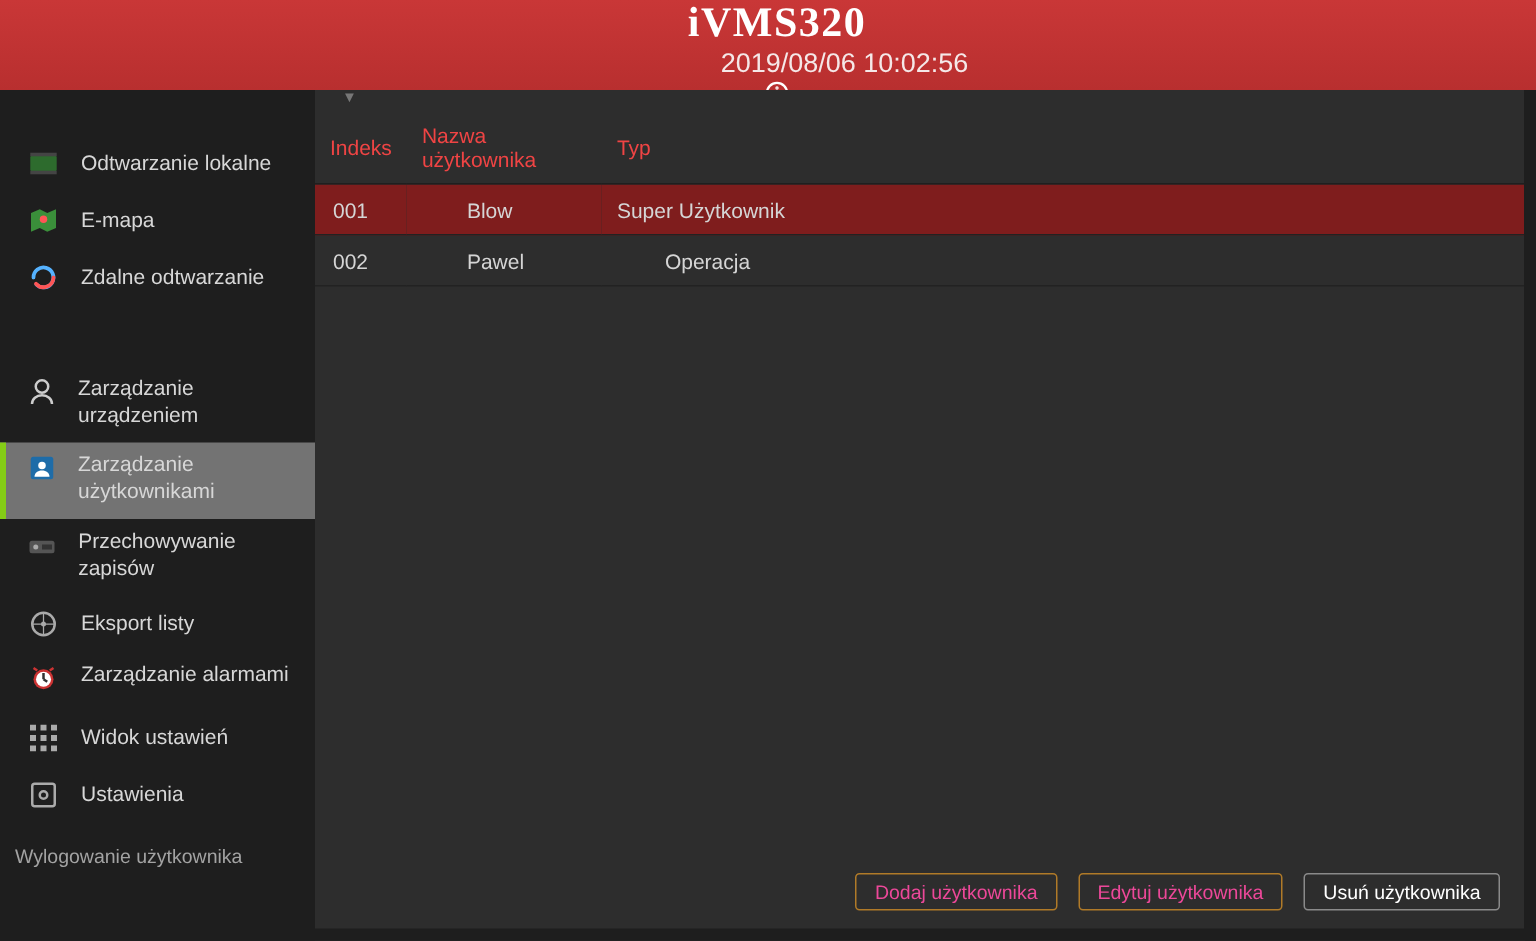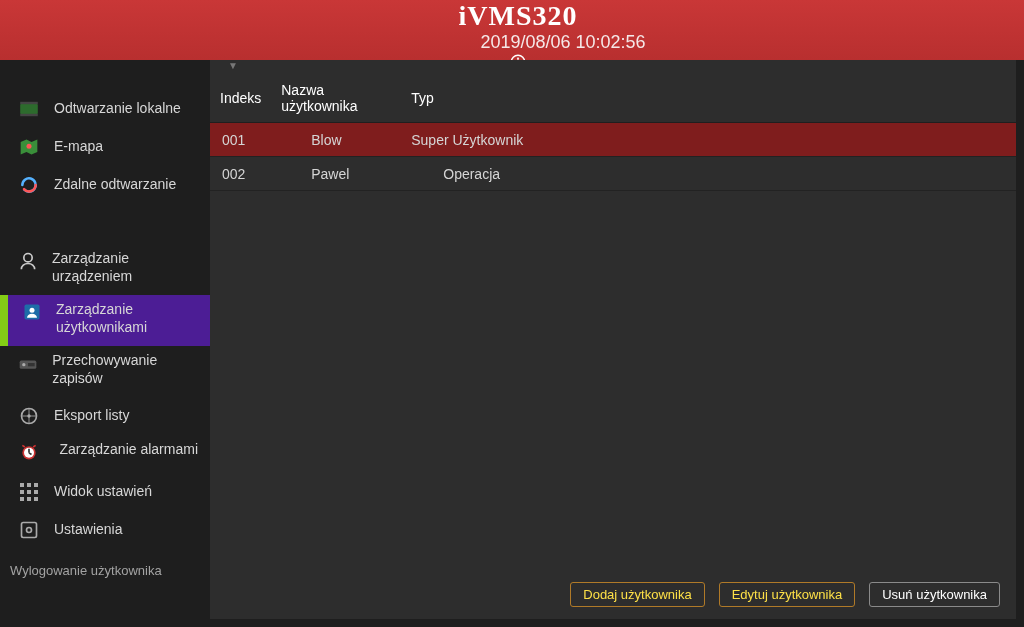--- a/index.html
+++ b/index.html
@@ -30,59 +30,59 @@
 .sidebar{
   width:210px; background:#1e1e1e; color:#d7d7d7;
   display:flex; flex-direction:column; padding-top:30px;
   font-size:14px;
 }
 .side-group-gap{ height:40px; }
 .side-item{
   display:flex; align-items:center; gap:14px;
   padding:8px 12px 8px 18px; cursor:pointer; min-height:38px;
 }
-.side-item.tall{ align-items:flex-start; padding-top:6px; padding-bottom:10px;justify-content:space-between;}
+.side-item.tall{ align-items:flex-start; padding-top:6px; padding-bottom:10px;}
 .side-item .icon{ width:22px; height:22px; display:flex; align-items:center; justify-content:center; }
 .side-item .label{ line-height:1.25; }
 .side-item.active{
-  background:#4c1d95; border-left:8px solid #84cc16; padding-left:14px;
+  background:#737373; border-left:4px solid #84cc16; padding-left:14px;
 }
 .side-logout{
   margin-top:6px; padding:8px 12px 8px 10px; color:#a3a3a3; font-size:13px;
 }
 
 .main{
   flex:1; background:#2d2d2d; display:flex; flex-direction:column;
   margin-right:8px; margin-bottom:8px;
 }
 .table-wrap{ flex:1; overflow:auto; }
 .small-arrow{ height:14px; color:#777; padding-left:18px; font-size:10px;}
 table{ width:100%; border-collapse:collapse; color:#d5d5d5; font-size:14px; }
 thead th{
   text-align:left; font-weight:normal; padding:8px 10px 8px 10px;
-  color:#ffffff;
+  color:#ef4444;
   border-bottom:1px solid #1f1f1f;
 }
 th.col-idx{ width:60px; padding-left:10px;}
 th.col-name{ width:130px;}
 tbody tr{ border-top:1px solid #222; border-bottom:1px solid #222; height:34px;}
 tbody td{ padding:6px 10px; }
 tbody tr.sel{ background:#7f1d1d; }
 td.col-idx{ padding-left:12px; }
 td.col-name{ padding-left:40px;}
 td.col-type{ padding-left:10px;}
 .footer{
   height:50px; display:flex; align-items:center; justify-content:flex-end;
   gap:14px; padding-right:16px;
 }
 .btn{
   border:1px solid #8a8a8a; background:transparent; color:#ffffff;
   font-size:13px; padding:4px 12px; border-radius:3px; cursor:pointer;
 }
-.btn.primary{ color:#fde047; border-color:#b07a28; }
+.btn.primary{ color:#ec4899; border-color:#b07a28; }
 </style>
 </head>
 <body>
 
 <div class="titlebar">
   <span class="app-name">iVMS320</span>
   <span class="timestamp">2019/08/06 10:02:56</span>
   <span class="spacer"></span>
   <span class="win-btn">
     <svg width="18" height="18" viewBox="0 0 24 24" fill="none" stroke="#fff" stroke-width="2">

